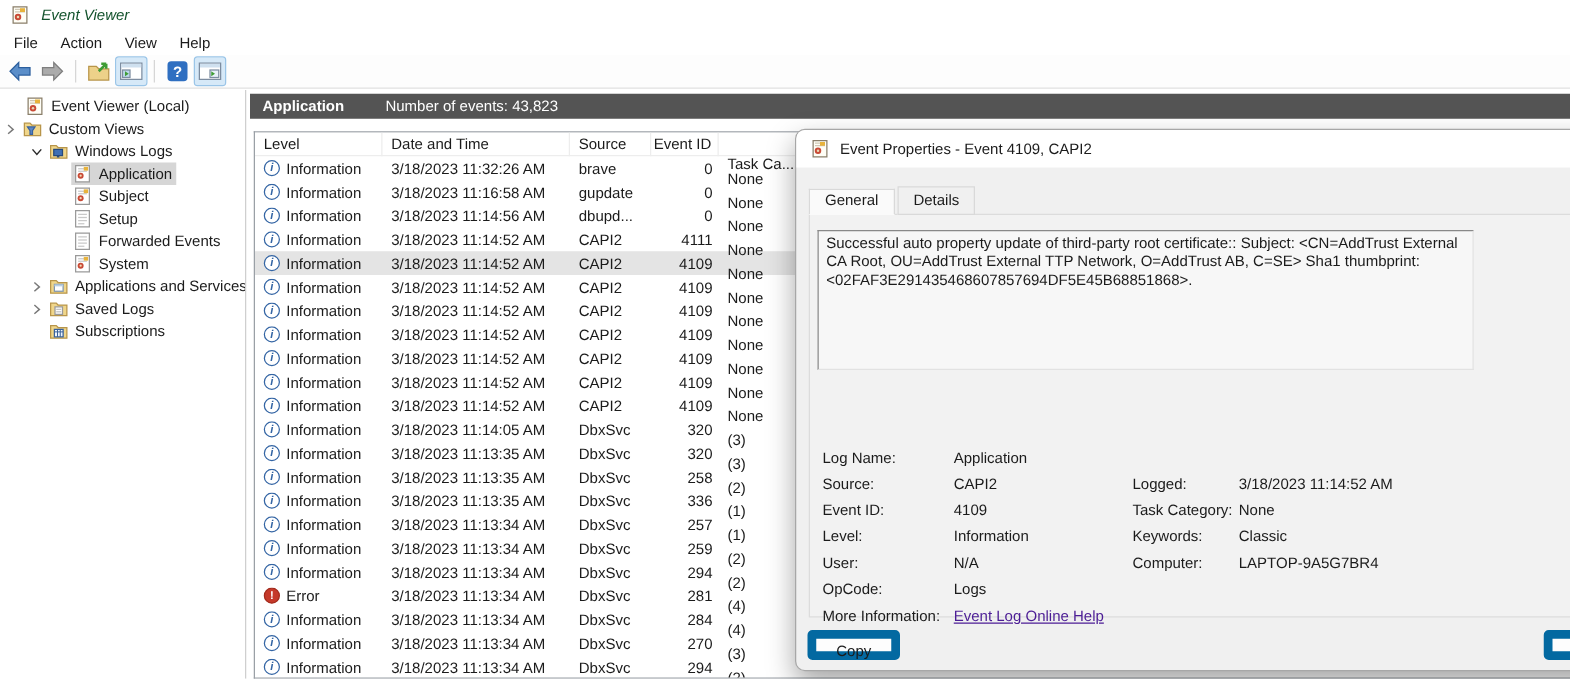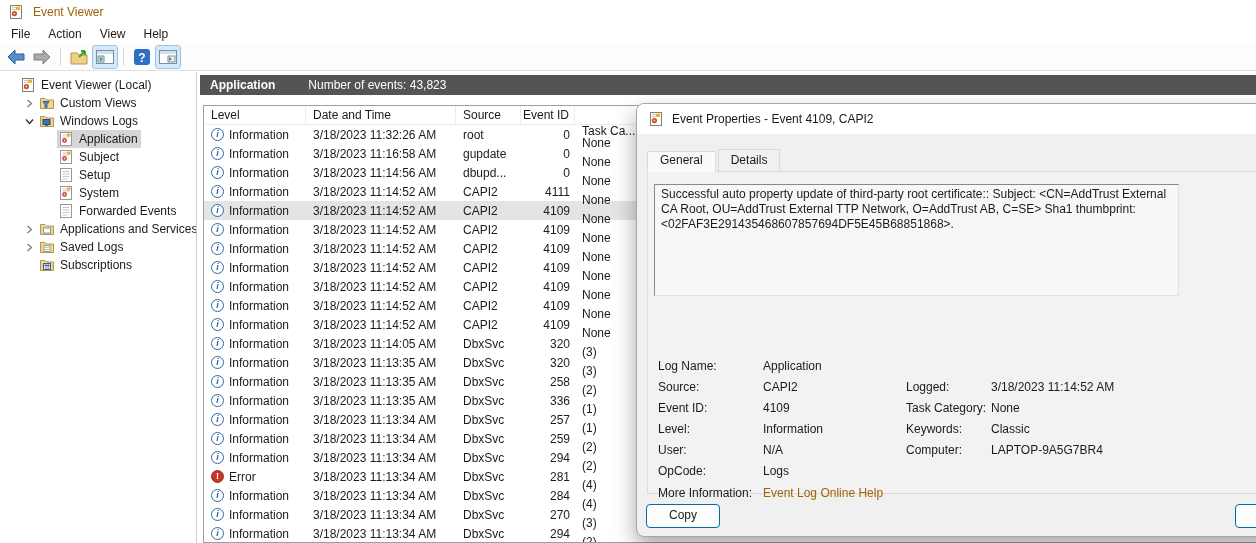--- a/index.html
+++ b/index.html
@@ -10,21 +10,21 @@
     font-size: 12px;
     color: #1b1b1b;
     background: #ffffff;
     overflow: hidden;
   }
   svg { display:block; }
 
   
   .titlebar { position:absolute; top:0; left:0; right:0; height:24px; background:#fff;
     display:flex; align-items:center; padding-left:8px; gap:9px; }
-  .titlebar .title-text { color:#a16207; }
+  .titlebar .title-text { color:#14532d;font-style:italic; }
   .menubar { position:absolute; top:24px; left:0; right:0; height:20px; background:#fff;
     display:flex; align-items:center; padding-left:2px; }
   .menu-item { padding:2px 9px; cursor:default; }
   .toolbar { position:absolute; top:44px; left:0; right:0; height:27px; background:#fdfdfd;
     border-bottom:1px solid #e1e1e1; display:flex; align-items:center; padding-left:4px; gap:2px; }
   .tool-btn { width:24px; height:22px; display:flex; align-items:center; justify-content:center; border-radius:2px; }
   .tool-btn.active { background:#d6e9f8; outline:1px solid #9ac5e8; }
   .tb-sep { width:1px; height:18px; background:#d6d6d6; margin:0 4px; }
 
   
@@ -72,26 +72,26 @@
   .tab.active { background:#fafafa; border-bottom:1px solid #fafafa; padding-top:1px; }
   .page { position:absolute; left:10px; top:67px; right:47px; bottom:42px;
     border:1px solid #dcdcdc; background:#f2f2f2; }
   .desc-box { position:absolute; left:6px; top:12px; width:525px; height:112px; background:#f7f7f7;
     border-top:1px solid #898989; border-left:1px solid #898989;
     border-right:1px solid #e2e2e2; border-bottom:1px solid #e2e2e2;
     padding:2px 6px; line-height:15px; overflow:hidden; }
   .frow { position:absolute; left:10px; right:4px; height:16px;margin-top:44px; }
   .fl, .fv { position:absolute; top:0; white-space:nowrap; }
   .l1 { left:0; } .v1 { left:105px; } .l2 { left:248px; } .v2 { left:333px; }
-  .link { color:#a16207; cursor:pointer; }
+  .link { color:#4c1d95; text-decoration:underline; cursor:pointer; }
   .nav-btn { position:absolute; right:6px; width:27px; height:26px; background:#fdfdfd;
     border:1px solid #d2d2d2; border-radius:4px; display:flex; align-items:center; justify-content:center; }
   .nav-up { top:180px; } .nav-down { top:214px; }
   .btn { position:absolute; bottom:8px; width:74px; height:24px; background:#fdfdfd;
-    border:1px solid #0369a1; border-radius:4px; text-align:center; line-height:21px; cursor:default; }
+    border:7px solid #0369a1; border-radius:4px; text-align:center; line-height:21px; cursor:default; }
   .btn-copy { left:9px; } .btn-close { right:8px; }
 </style>
 </head>
 <body>
 
 <div class="titlebar">
   <span>
     <svg width="16" height="16" viewBox="0 0 16 16">
         <rect x="2.5" y="1.5" width="11" height="13" fill="#fffef6" stroke="#8a7f6a"></rect>
         <rect x="4" y="3" width="8" height="1" fill="#cfc7b4"></rect>
@@ -164,21 +164,21 @@
             <rect x="4" y="3" width="8" height="1" fill="#cfc7b4"></rect>
             <rect x="4" y="5" width="8" height="1" fill="#cfc7b4"></rect>
             <rect x="8" y="2.6" width="4" height="3" fill="#e8b33c"></rect>
             <circle cx="6.4" cy="9.6" r="2.6" fill="#c94a36"></circle>
             <circle cx="6.4" cy="9.6" r="1" fill="#e9d9b4"></circle>
           </svg>
         </span>
         <span class="tree-label">Event Viewer (Local)</span>
       </span>
     </div>
-    <div class="tree-item" style="padding-left: 21px; text-align: right;">
+    <div class="tree-item" style=" text-align: right;">
       <span class="chev">
         <svg width="9" height="9" viewBox="0 0 9 9">
           <path d="M2.5 1 L6.5 4.5 L2.5 8" fill="none" stroke="#7a7a7a" stroke-width="1.2"></path>
         </svg>
       </span>
       <span class="node">
         <span class="tree-icon">
           <svg width="16" height="16" viewBox="0 0 16 16">
             <path d="M1.5 3.5 L6 3.5 L7.5 5 L14.5 5 L14.5 13.5 L1.5 13.5 Z" fill="#f0d68a" stroke="#b8954a"></path>
             <path d="M4 6.5 L10 6.5 L8 9.5 L8 12.5 L6 12.5 L6 9.5 Z" fill="#5c87c5" stroke="#39619c"></path>
@@ -250,43 +250,43 @@
         </span>
         <span class="tree-label">Setup</span>
       </span>
     </div>
     <div class="tree-item" style="padding-left: 40px;">
       <span class="chev"></span>
       <span class="node">
         <span class="tree-icon">
           <svg width="16" height="16" viewBox="0 0 16 16">
             <rect x="2.5" y="1.5" width="11" height="13" fill="#fff" stroke="#9a9a9a"></rect>
+            <rect x="4.5" y="4" width="7" height="1" fill="#c9c9c9"></rect>
+            <rect x="4.5" y="6.5" width="7" height="1" fill="#c9c9c9"></rect>
+            <rect x="4.5" y="9" width="7" height="1" fill="#c9c9c9"></rect>
+            <rect x="4.5" y="11.5" width="5" height="1" fill="#c9c9c9"></rect>
+          </svg>
+        </span>
+        <span class="tree-label">Forwarded Events</span>
+      </span>
+    </div>
+    <div class="tree-item" style="padding-left: 40px;">
+      <span class="chev"></span>
+      <span class="node">
+        <span class="tree-icon">
+          <svg width="16" height="16" viewBox="0 0 16 16">
+            <rect x="2.5" y="1.5" width="11" height="13" fill="#fff" stroke="#9a9a9a"></rect>
             <rect x="4.5" y="3.5" width="7" height="1" fill="#c9c9c9"></rect>
             <rect x="4.5" y="5.5" width="7" height="1" fill="#c9c9c9"></rect>
             <rect x="9" y="2.5" width="3.5" height="3" fill="#e8b33c"></rect>
             <circle cx="6.5" cy="9.5" r="2.4" fill="#c94a36"></circle>
             <circle cx="6.5" cy="9.5" r=".9" fill="#f2e2bd"></circle>
           </svg>
         </span>
         <span class="tree-label">System</span>
-      </span>
-    </div>
-    <div class="tree-item" style="padding-left: 40px;">
-      <span class="chev"></span>
-      <span class="node">
-        <span class="tree-icon">
-          <svg width="16" height="16" viewBox="0 0 16 16">
-            <rect x="2.5" y="1.5" width="11" height="13" fill="#fff" stroke="#9a9a9a"></rect>
-            <rect x="4.5" y="4" width="7" height="1" fill="#c9c9c9"></rect>
-            <rect x="4.5" y="6.5" width="7" height="1" fill="#c9c9c9"></rect>
-            <rect x="4.5" y="9" width="7" height="1" fill="#c9c9c9"></rect>
-            <rect x="4.5" y="11.5" width="5" height="1" fill="#c9c9c9"></rect>
-          </svg>
-        </span>
-        <span class="tree-label">Forwarded Events</span>
       </span>
     </div>
     <div class="tree-item" style="padding-left: 21px;">
       <span class="chev">
         <svg width="9" height="9" viewBox="0 0 9 9">
           <path d="M2.5 1 L6.5 4.5 L2.5 8" fill="none" stroke="#7a7a7a" stroke-width="1.2"></path>
         </svg>
       </span>
       <span class="node">
         <span class="tree-icon">
@@ -346,21 +346,21 @@
     <div class="col c-task">Task Ca...</div>
     <div class="col c-fill"></div>
   </div>
   <div>
       <div class="row">
         <div class="cell c-level lvl-cell">
           <span class="lvl-ico">i</span>
           <span>Information</span>
         </div>
         <div class="cell c-date">3/18/2023 11:32:26 AM</div>
-        <div class="cell c-source">root</div>
+        <div class="cell c-source">brave</div>
         <div class="cell c-id">0</div>
         <div class="cell c-task">None</div>
       </div>
       <div class="row">
         <div class="cell c-level lvl-cell">
           <span class="lvl-ico">i</span>
           <span>Information</span>
         </div>
         <div class="cell c-date">3/18/2023 11:16:58 AM</div>
         <div class="cell c-source">gupdate</div>

